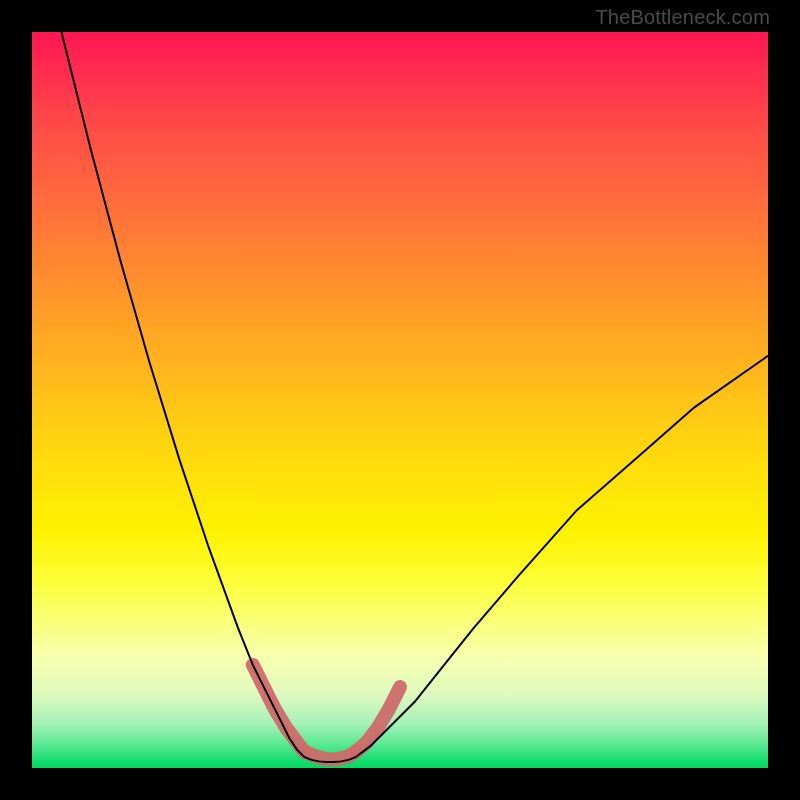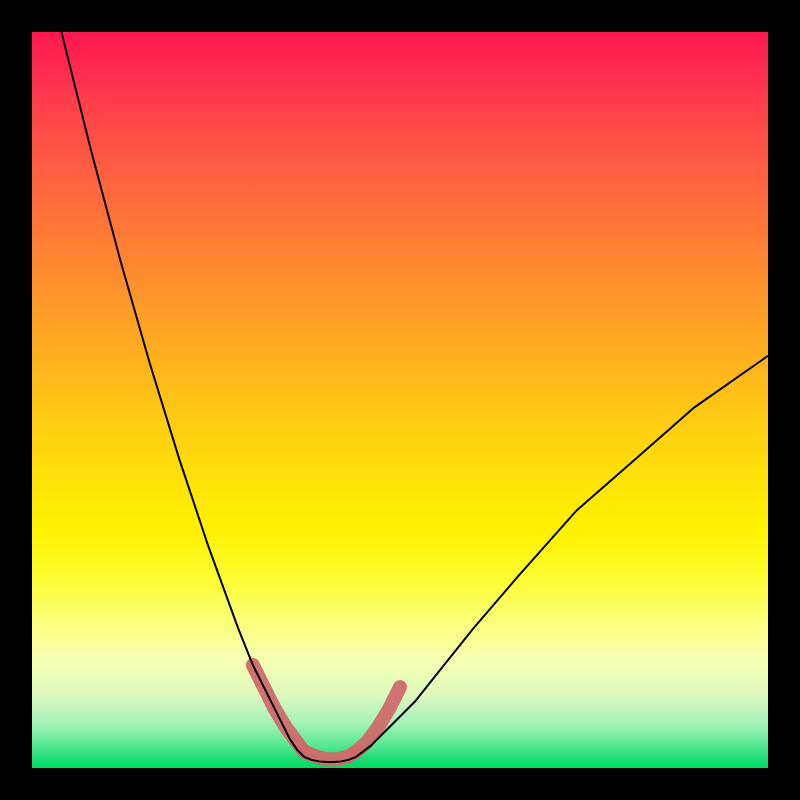--- a/index.html
+++ b/index.html
@@ -75,20 +75,21 @@
     stroke-linecap: round;
     stroke-linejoin: round;
     opacity: 0.95;
   }
 </style>
 </head>
 <body>
 
 <div class="frame">
 
+  <div class="watermark">TheBottleneck.com</div>
 
   <div class="plot-area">
     <svg class="plot-svg" viewBox="0 0 736 736" preserveAspectRatio="none">
 
       <path id="left-hl" class="highlight" d="M220.80 632.96 L231.84 655.04 L242.88 677.12 L253.92 695.52 L264.96 710.24 L272.32 719.81"></path>
       <path id="bottom-hl" class="highlight" d="M272.32 719.81 L283.36 724.22 L294.40 727.17 L305.44 727.17 L316.48 724.22 L323.84 719.81"></path>
       <path id="right-hl" class="highlight" d="M323.84 719.81 L334.88 710.24 L345.92 695.52 L356.96 677.12 L368.00 655.04"></path>
 
       <path id="left-curve" class="curve" d="M29.44 0.00 L58.88 117.76 L88.32 228.16 L117.76 331.20 L147.20 426.88 L176.64 515.20 L206.08 596.16 L220.80 632.96 L235.52 662.40 L250.24 691.84 L257.60 706.56 L264.96 717.60 L272.32 724.96"></path>
       <path id="valley-curve" class="curve" d="M272.32 724.96 L279.68 727.90 L287.04 729.38 L294.40 730.11 L301.76 730.11 L309.12 729.38 L316.48 727.90 L323.84 724.96"></path>

